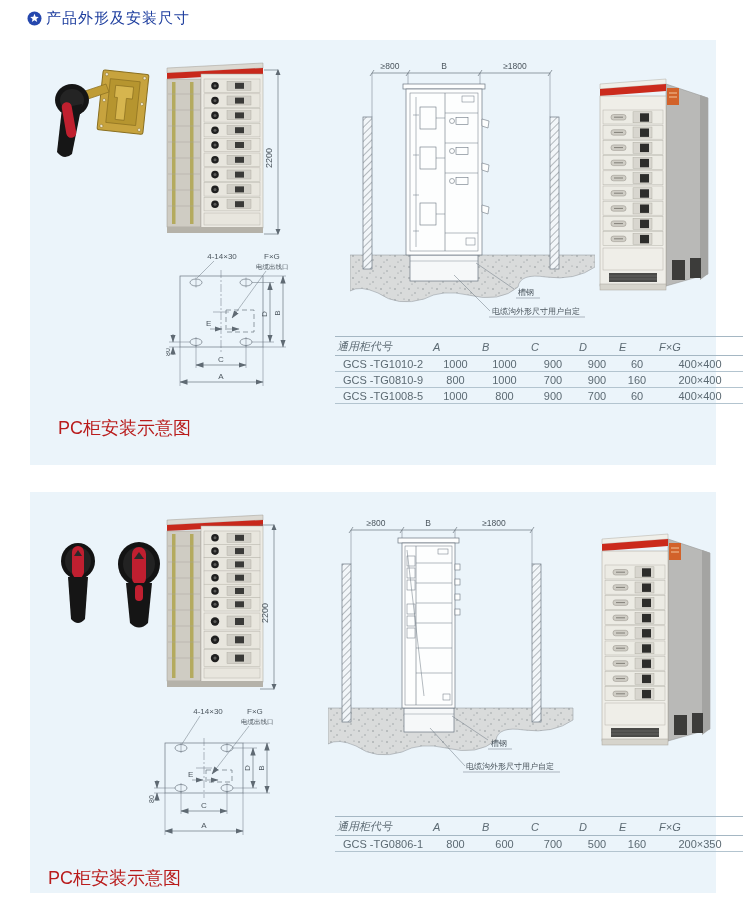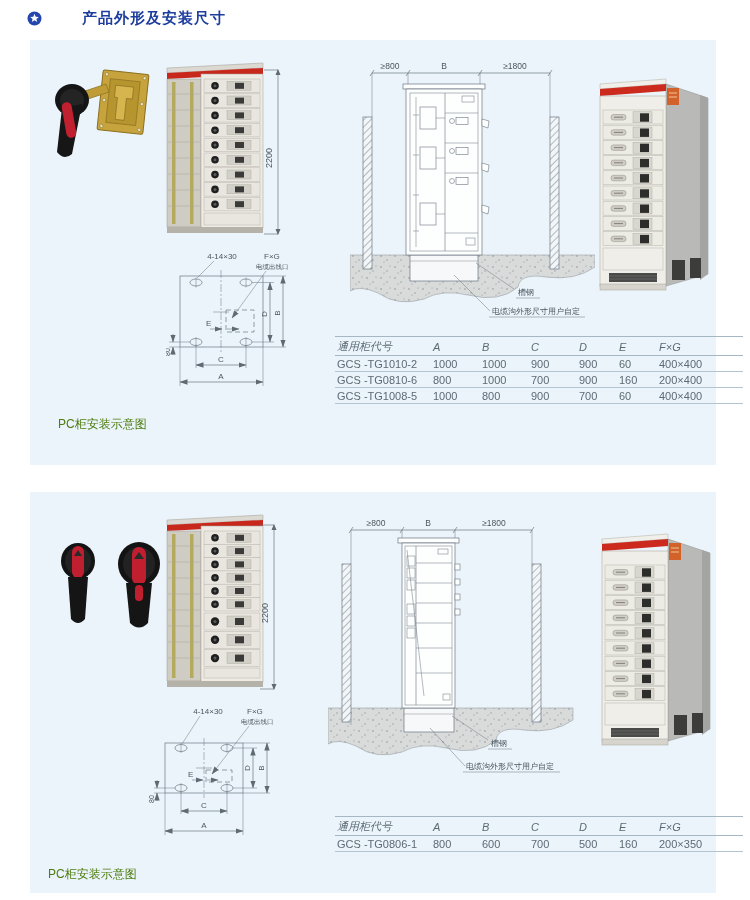--- a/index.html
+++ b/index.html
@@ -1,33 +1,33 @@
 <!DOCTYPE html>
 <html><head>
 <meta charset="utf-8">
 <style>
   html,body{margin:0;padding:0;}
   body{width:750px;height:900px;background:#ffffff;position:relative;
        font-family:"Liberation Sans",sans-serif;overflow:hidden;}
   .panel{position:absolute;left:30px;width:686px;background:#ebf4fa;}
   #panel-pc{top:40px;height:425px;}
   #panel-mcc{top:492px;height:401px;}
-  .page-title{position:absolute;left:46px;top:9px;font-size:15px;font-weight:bold;
-              color:#1e3e9e;letter-spacing:1px;margin-left:36px;}
+  .page-title{position:absolute;left:46px;top:9px;font-size:15px;font-weight:normal;
+              color:#1e3e9e;letter-spacing:1px;}
   .title-icon{position:absolute;left:27px;top:11px;}
   .draw{position:absolute;}
   svg text{font-family:"Liberation Sans",sans-serif;fill:#4c565e;}
-  .caption{position:absolute;font-size:12px;color:#4d7c0f;}
+  .caption{position:absolute;font-size:18px;color:#b91c1c;}
   #caption-pc{left:58px;top:416px;}
   #caption-mcc{left:48px;top:866px;}
   table.spec{position:absolute;border-collapse:collapse;table-layout:fixed;
              width:380px;font-size:11px;color:#5c6a73;}
   table.spec th{font-weight:normal;text-align:left;padding:2px 2px 1px 2px;
              border-top:1px solid #a5b7c3;border-bottom:1px solid #a5b7c3;font-style:italic;}
-  table.spec td{text-align:left;padding:2px 2px 1px 2px;border-bottom:1px solid #b3c4cf;}
+  table.spec td{text-align:center;padding:2px 2px 1px 2px;border-bottom:1px solid #b3c4cf;}
   table.spec th:nth-child(1),table.spec td:nth-child(1){width:92px;}
   table.spec th:nth-child(2),table.spec td:nth-child(2){width:45px;}
   table.spec th:nth-child(3),table.spec td:nth-child(3){width:45px;}
   table.spec th:nth-child(4),table.spec td:nth-child(4){width:44px;}
   table.spec th:nth-child(5),table.spec td:nth-child(5){width:36px;}
   table.spec th:nth-child(6),table.spec td:nth-child(6){width:36px;}
   table.spec th:nth-child(7),table.spec td:nth-child(7){width:82px;}
   #table-pc{left:335px;top:336px;}
   #table-mcc{left:335px;top:816px;}
 </style>
@@ -281,21 +281,21 @@
       <tr>
         <td>GCS -TG1010-2</td>
         <td>1000</td>
         <td>1000</td>
         <td>900</td>
         <td>900</td>
         <td>60</td>
         <td>400×400</td>
       </tr>
       <tr>
-        <td>GCS -TG0810-6</td>
+        <td>GCS -TG0810-9</td>
         <td>800</td>
         <td>1000</td>
         <td>700</td>
         <td>900</td>
         <td>160</td>
         <td>200×400</td>
       </tr>
       <tr>
         <td>GCS -TG1008-5</td>
         <td>1000</td>

